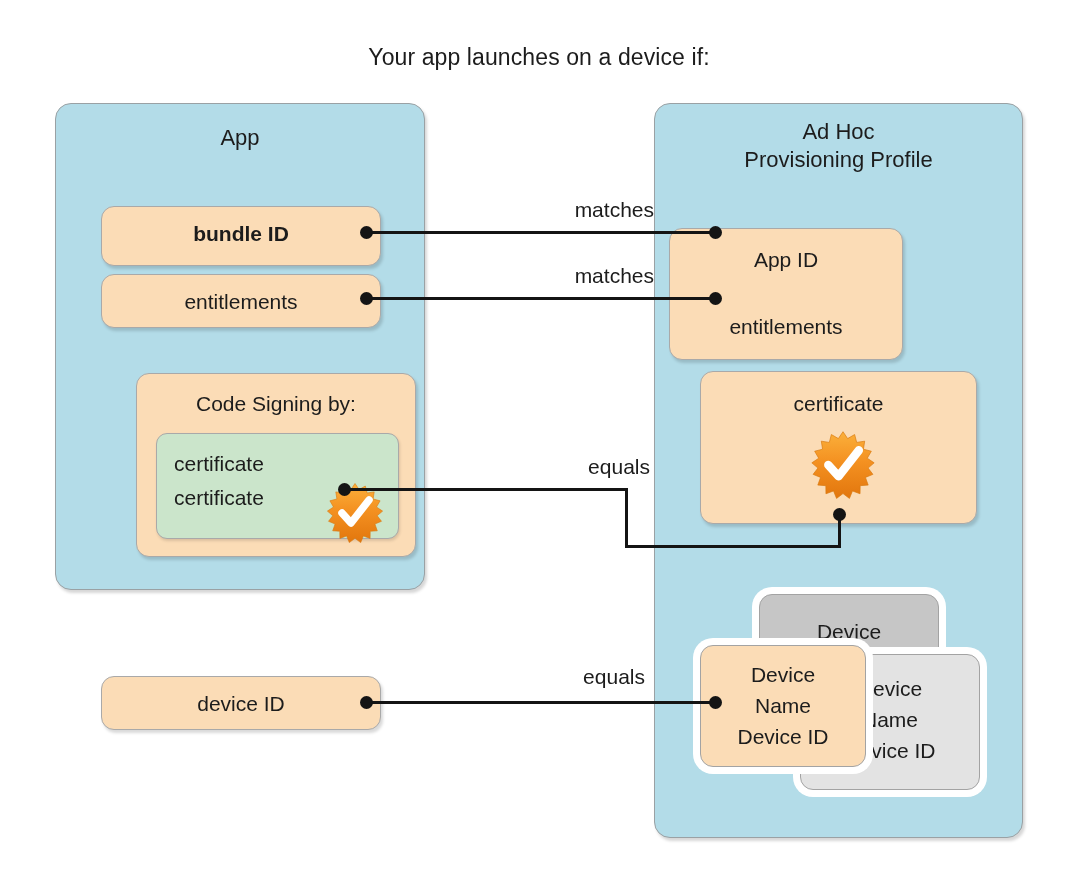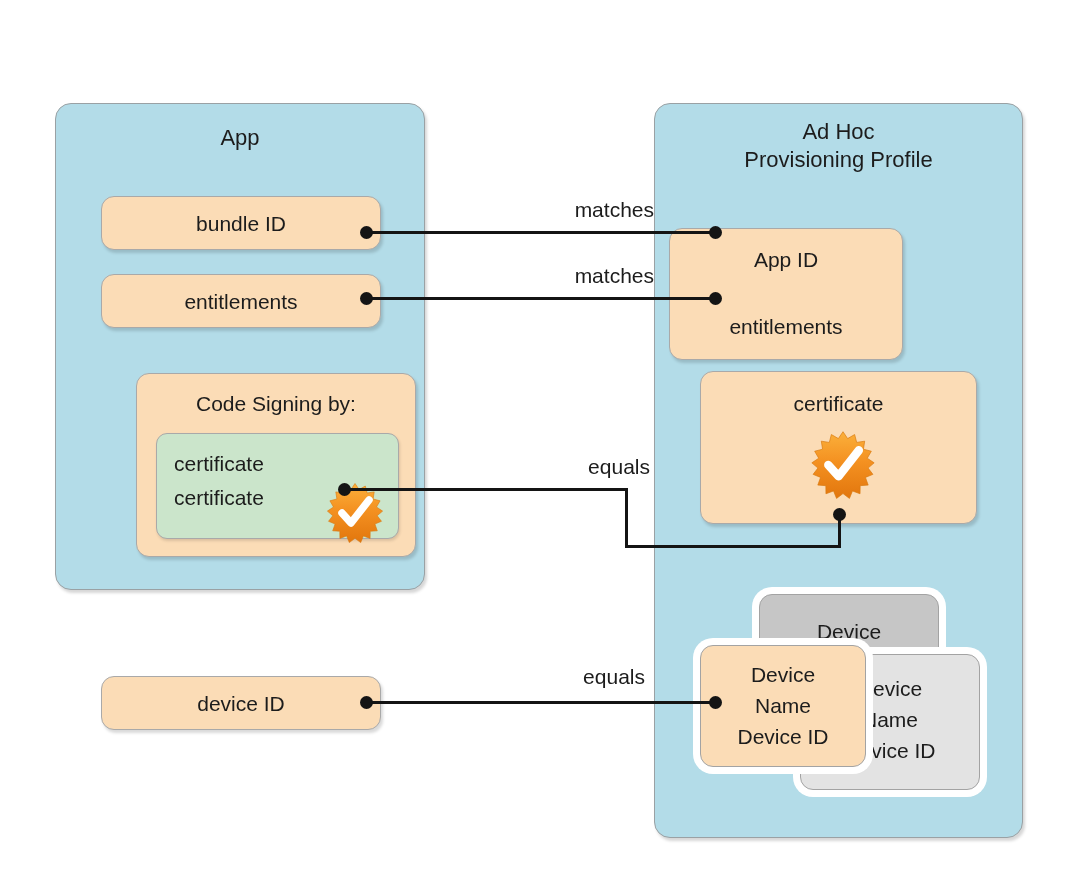--- a/index.html
+++ b/index.html
@@ -50,21 +50,21 @@
     border-radius: 13px;
     box-shadow: 2px 3px 3px rgba(0,0,0,.15);
   }
   .peach .label {
     position: absolute; left: 0; width: 100%;
     text-align: center;
     font-size: 21px;
     color: #1c1c1c;
   }
 
-  #box-bundle { left: 101px; top: 196px; width: 280px; height: 54px; }
+  #box-bundle { left: 101px; top: 206px; width: 280px; height: 60px; font-weight: bold; }
   #box-bundle .label { top: 15px; }
 
   #box-entitle { left: 101px; top: 274px; width: 280px; height: 54px; }
   #box-entitle .label { top: 15px; }
 
   #box-signing { left: 101px; top: 373px; width: 280px; height: 184px; margin-left: 35px; }
   #box-signing .heading {
     position: absolute; left: 0; top: 18px; width: 100%;
     text-align: center; font-size: 21px; color: #1c1c1c;
   }
@@ -148,20 +148,21 @@
   }
 
   
   .seal { position: absolute; }
 </style>
 </head>
 <body>
 
 <div id="stage">
 
+  <div class="title">Your app launches on a device if:</div>
 
   <div class="panel" id="panel-app">
     <div class="panel-title">App</div>
   </div>
 
   <div class="peach" id="box-bundle">
     <div class="label">bundle ID</div>
   </div>
 
   <div class="peach" id="box-entitle">

